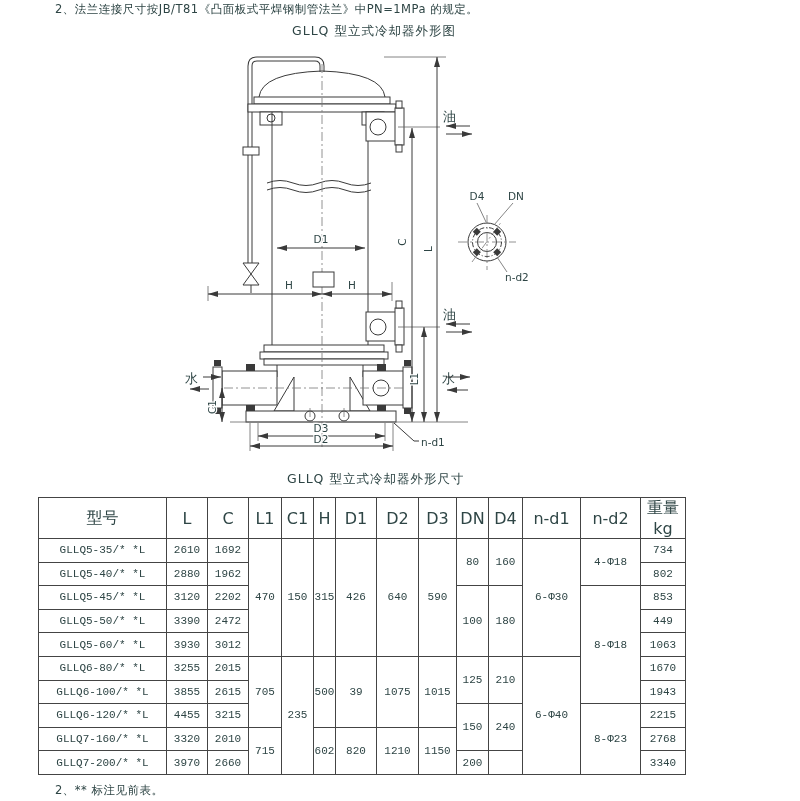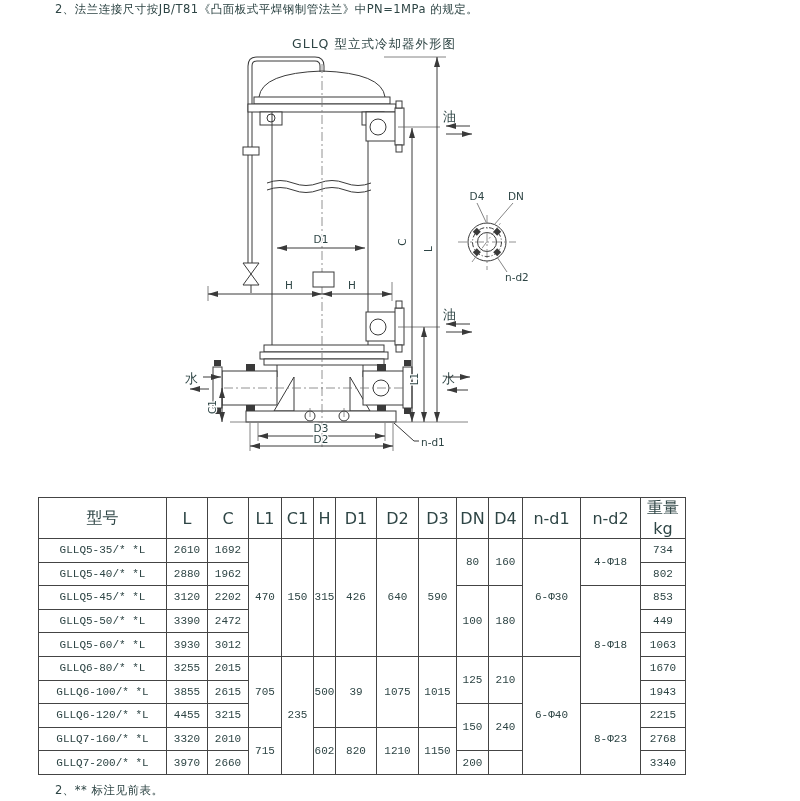--- a/index.html
+++ b/index.html
@@ -24,21 +24,21 @@
   #drawing text{fill:#2e4545;font-size:10.5px;font-family:"DejaVu Sans",sans-serif;
       paint-order:stroke;stroke:#fff;stroke-width:2.5px;}
   #drawing text.cjk{font-size:13px;stroke-width:0;}
 </style>
 </head>
 <body>
 
 <div id="page">
 
   <div class="note" style="left:55px;top:2px;">2、法兰连接尺寸按JB/T81《凸面板式平焊钢制管法兰》中PN=1MPa 的规定。</div>
-  <div class="title" style="left:292px;top:36px;">GLLQ 型立式冷却器外形图</div>
+  <div class="title" style="left:292px;top:23px;">GLLQ 型立式冷却器外形图</div>
 
   <svg id="drawing" width="800" height="426" viewBox="0 40 800 426">
     <defs>
       <marker id="ar" markerWidth="11" markerHeight="8" refX="10" refY="3" orient="auto-start-reverse" markerUnits="userSpaceOnUse">
         <path d="M0,0 L10,3 L0,6 Z" fill="#3a3a3a"></path>
       </marker>
     </defs>
 
     <g>
 
@@ -179,20 +179,21 @@
       <path class="dk" d="M497.2,248.2 L501.2,252.2 L497.2,256.2 L493.2,252.2 Z"></path>
       <line class="thin" x1="477" y1="203" x2="486" y2="222"></line>
       <line class="thin" x1="513" y1="203" x2="494" y2="225"></line>
       <line class="thin" x1="497" y1="257" x2="507" y2="272"></line>
       <text x="477" y="200" text-anchor="middle">D4</text>
       <text x="516" y="200" text-anchor="middle">DN</text>
       <text x="505" y="281">n-d2</text>
     </g>
   </svg>
 
+  <div class="title" style="left:287px;top:471px;">GLLQ 型立式冷却器外形尺寸</div>
 
   <table id="spec-table">
     <colgroup>
       <col style="width:128px">
         <col style="width:41px">
         <col style="width:41px">
         <col style="width:33px">
       <col style="width:32px">
         <col style="width:22px">
         <col style="width:41px">

